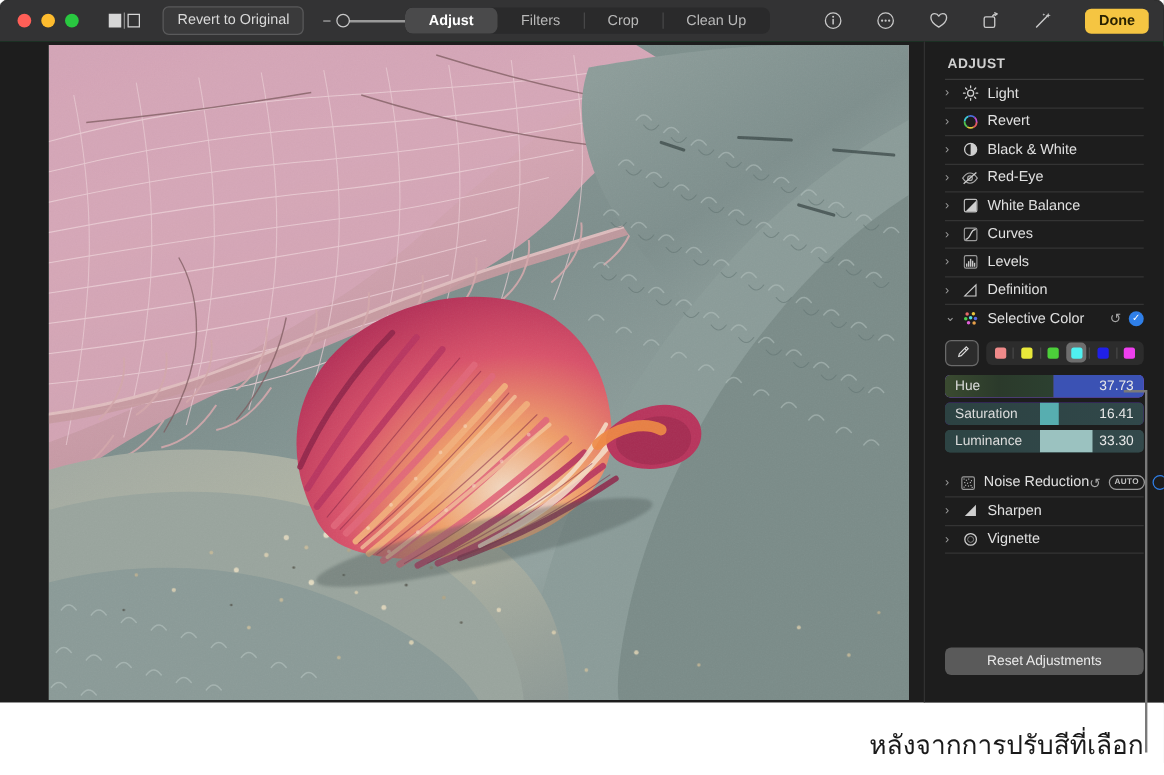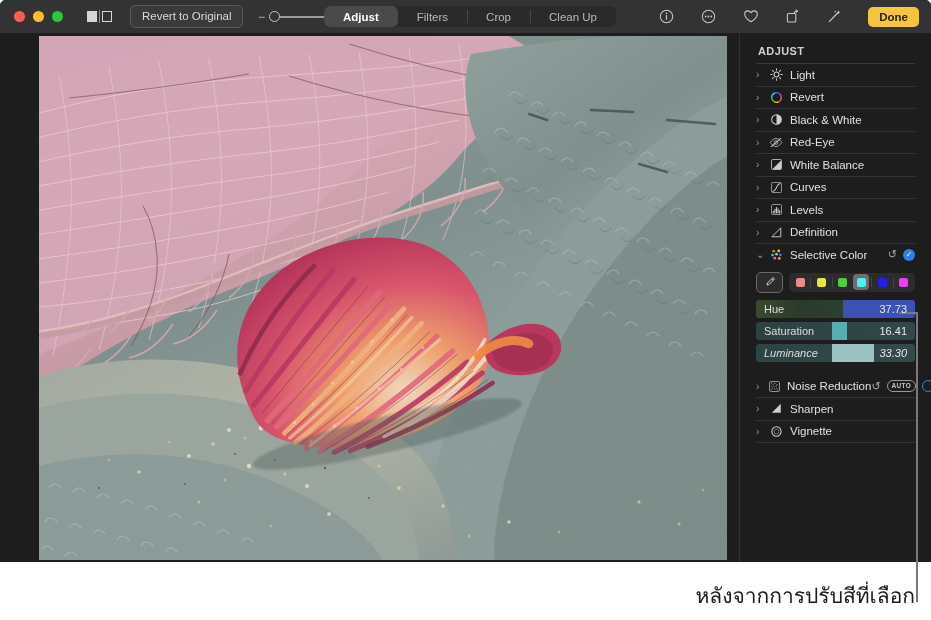--- a/index.html
+++ b/index.html
@@ -687,21 +687,21 @@
         <span class="sval">37.73</span>
       </div>
 
       <div class="slider" style="background:#4c1d95;">
         <div class="fill" style="left:0;width:100%;background:linear-gradient(90deg,#2c4242,#31484a);"></div>
         <div class="knobfill" style="left:48%;width:9%;background:#57aeb0;"></div>
         <span class="sname">Saturation</span>
         <span class="sval">16.41</span>
       </div>
 
-      <div class="slider" style="background:#2f4646;font-style:italic;">
+      <div class="slider" style="background:#2f4646;">
         <div class="fill" style="left:0;width:100%;background:linear-gradient(90deg,#2d4444,#33494b);"></div>
         <div class="knobfill" style="left:48%;width:26%;background:#9bc2c0;"></div>
         <span class="sname">Luminance</span>
         <span class="sval">33.30</span>
       </div>
 
     </div>
 
     <div style="height:10px"></div>
 
@@ -748,20 +748,21 @@
       <span class="chev">›</span>
       <span class="row-icon">
         <svg width="13" height="13" viewBox="0 0 14 14">
             <circle cx="7" cy="7" r="5" fill="none" stroke="#cfcfcf" stroke-width="1.1"></circle>
             <circle cx="7" cy="7" r="2.6" fill="none" stroke="#8c8c8c" stroke-width="0.8"></circle>
           </svg>
       </span>
       <span class="row-label">Vignette</span>
     </div>
 
+    <div class="reset-btn">Reset Adjustments</div>
   </div>
 
 </div>
 
 <div class="caption-area"></div>
 <div class="callout-elbow"></div>
 <div class="callout-line"></div>
 <div class="caption-text">หลังจากการปรับสีที่เลือก</div>
 
 </body></html>

